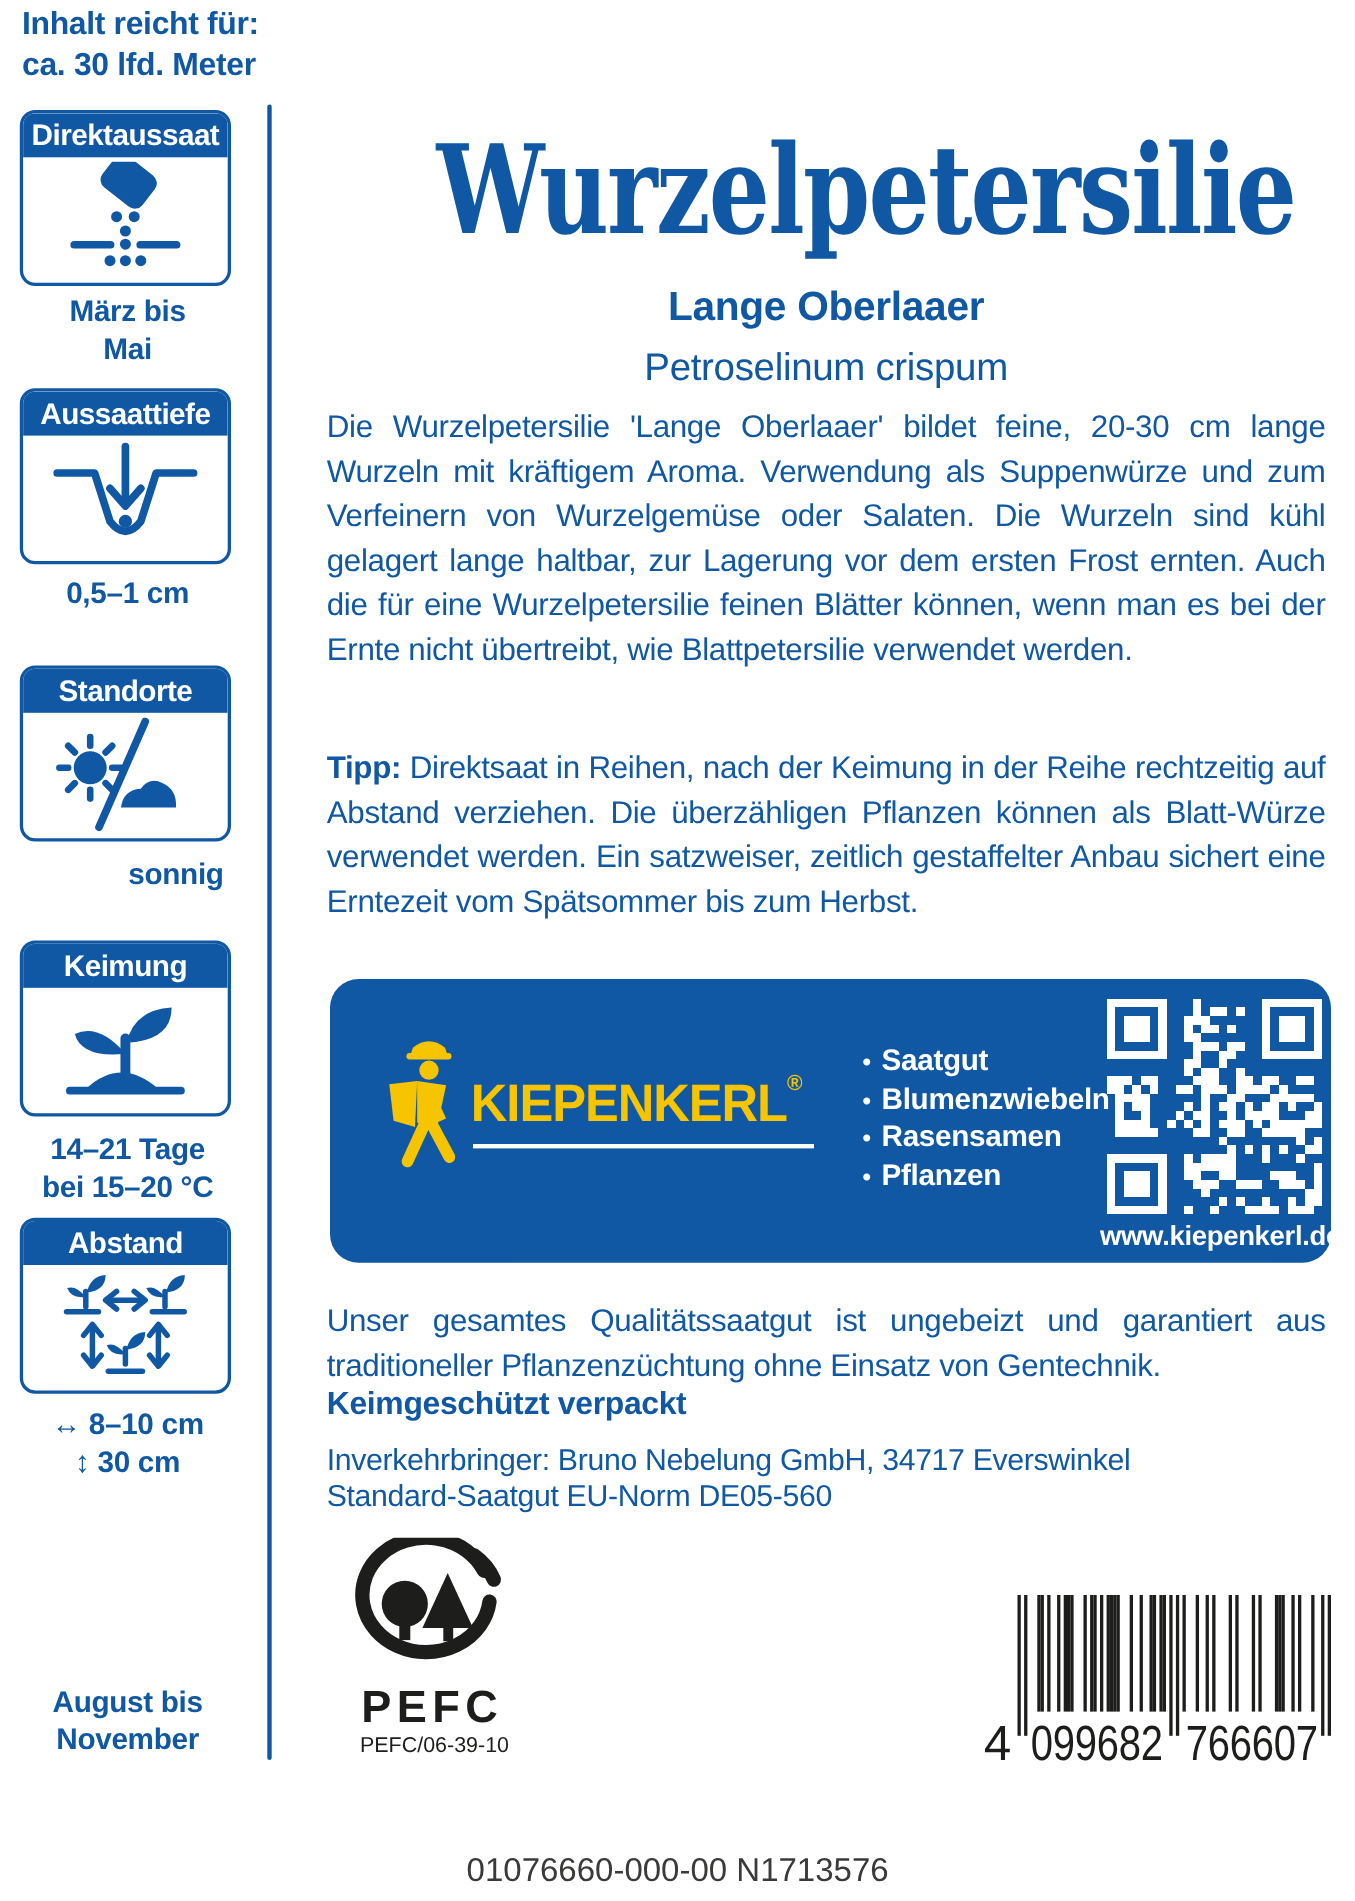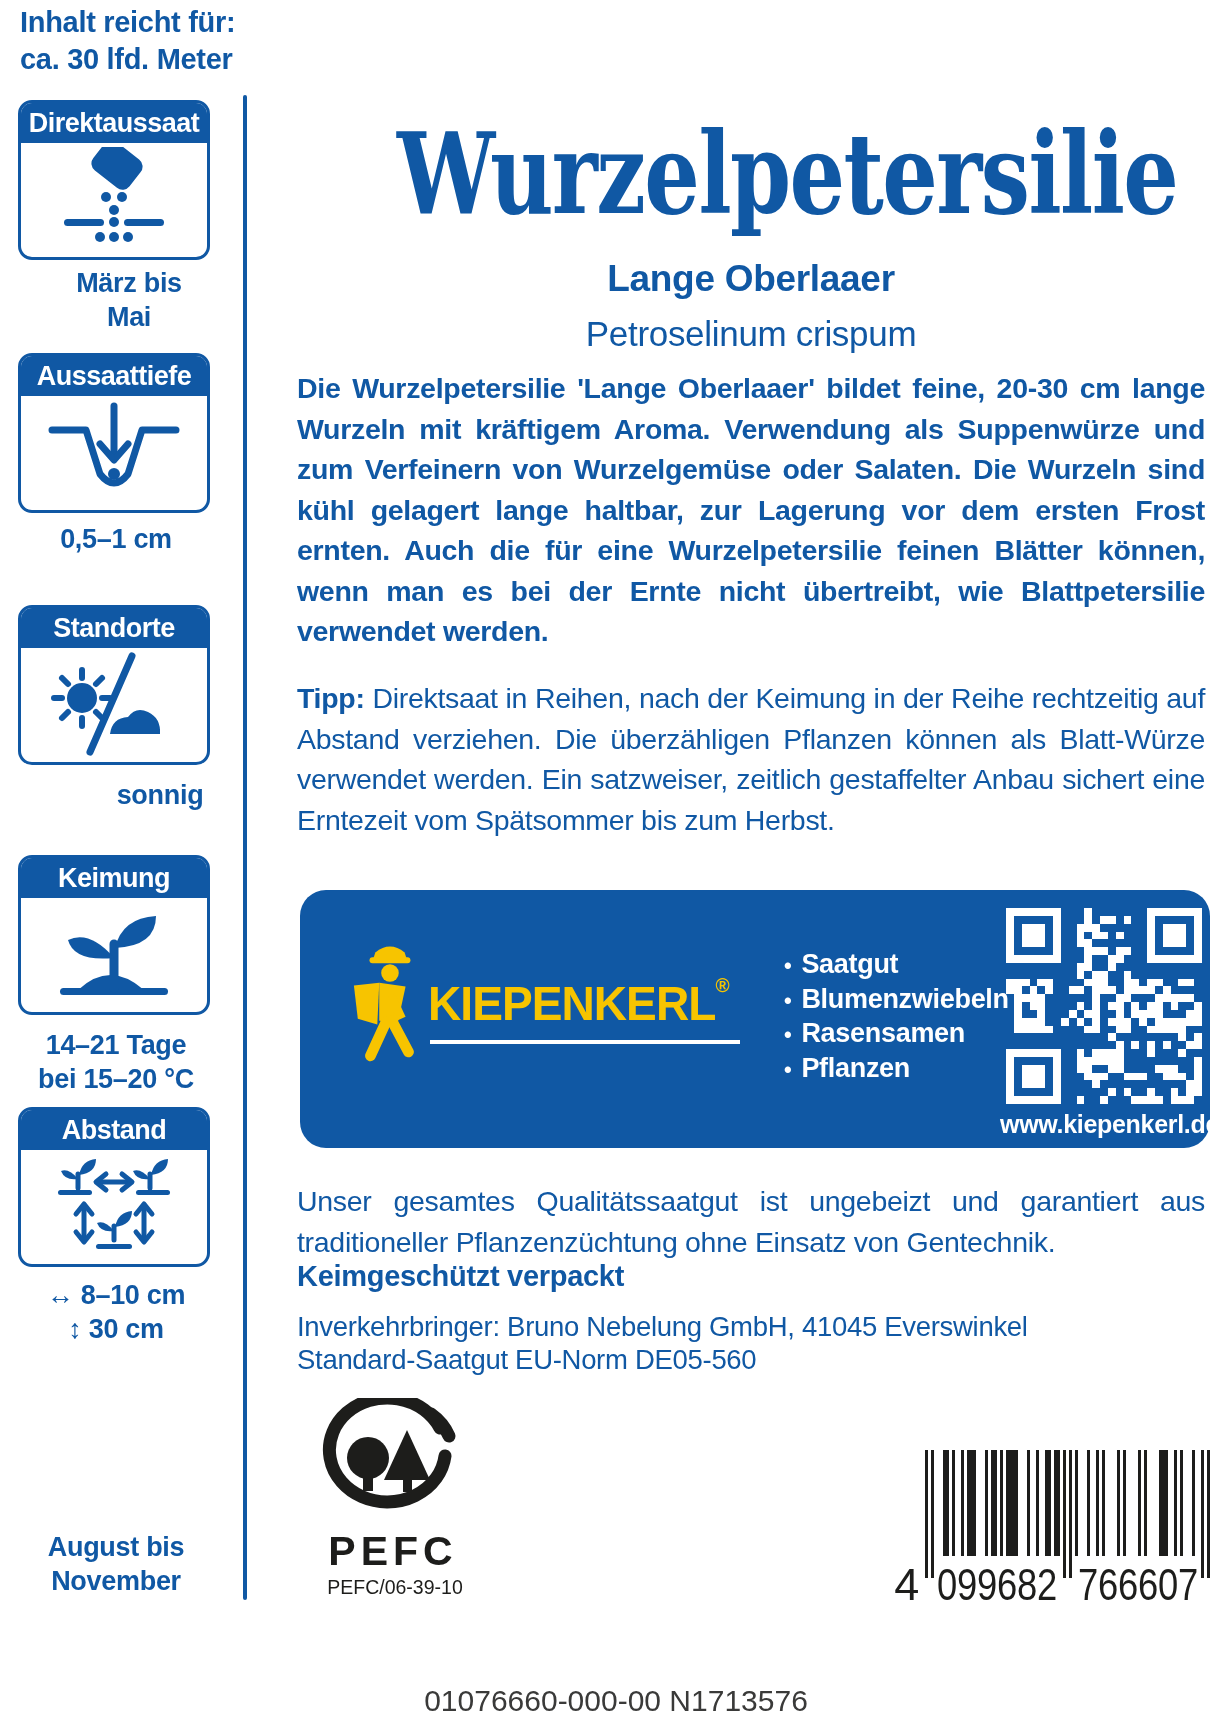--- a/index.html
+++ b/index.html
@@ -17,35 +17,35 @@
   .divider{left:243px;top:95px;width:4px;height:1505px;background:var(--blue);border-radius:2px;}
 
   
   .card{left:18px;width:192px;height:160px;border:3px solid var(--blue);border-radius:14px;
         background:#fff;box-sizing:border-box;overflow:hidden;}
   .card-header{height:40px;background:var(--blue);color:#fff;display:flex;align-items:center;
         justify-content:center;font-weight:bold;font-size:27px;letter-spacing:-0.5px;}
   .card-body{height:111px;display:flex;align-items:center;justify-content:center;}
   .caption{left:0;width:232px;text-align:center;font-size:27px;font-weight:bold;
         line-height:34px;white-space:pre-line;color:var(--blue);}
-  .c1{top:100px;} .cap1{top:266px;padding-left:13px;}
+  .c1{top:100px;} .cap1{top:266px;}
   .c2{top:353px;} .cap2{top:522px;}
   .c3{top:605px;} .cap3{top:778px;padding-left:44px;}
   .c4{top:855px;} .cap4{top:1028px;}
   .c5{top:1107px;} .cap5{top:1278px;}
   .c6{top:1358px;} .cap6{top:1530px;}
 
   
   .title{left:297px;top:104px;width:908px;text-align:center;font-family:"DejaVu Serif",serif;
         font-weight:bold;font-size:112px;line-height:140px;white-space:nowrap;
         transform:scaleX(0.78);transform-origin:center;letter-spacing:-2px;}
   .variety{left:297px;top:258px;width:908px;text-align:center;font-size:37px;font-weight:bold;}
   .botanical{left:297px;top:314px;width:908px;text-align:center;font-size:35px;}
   .bodytext{left:297px;width:908px;font-size:28.5px;line-height:40.5px;text-align:justify;}
-  .desc{top:368px;font-weight:bold;}
+  .desc{top:368px;}
   .tip{top:678px;}
   .tip b{font-weight:bold;}
 
   
   .brandbox{left:300px;top:890px;width:910px;height:258px;background:var(--blue);border-radius:26px;}
   .man{left:50px;top:54px;}
   .logo{left:128px;top:84px;color:var(--yellow);font-size:48px;font-weight:bold;
         white-space:nowrap;letter-spacing:-1px;transform:scaleX(0.96);transform-origin:left;}
   .logo sup{font-size:20px;vertical-align:28px;letter-spacing:0;}
   .logo-underline{left:130px;top:150px;width:310px;height:4px;background:#fff;}
@@ -429,21 +429,21 @@
           <rect x="1" y="19" width="5" height="5" class="bg"></rect>
           <rect x="2" y="20" width="3" height="3"></rect>
         </g>
     </svg>
     <div class="abs website">www.kiepenkerl.de</div>
   </div>
 
   <div class="abs bodytext quality">Unser gesamtes Qualitätssaatgut ist ungebeizt und garantiert aus traditioneller Pflanzenzüchtung ohne Einsatz von Gentechnik.</div>
   <div class="abs quality-bold">Keimgeschützt verpackt</div>
   <div class="abs distributor">
-    <div>Inverkehrbringer: Bruno Nebelung GmbH, 41045 Everswinkel</div>
+    <div>Inverkehrbringer: Bruno Nebelung GmbH, 34717 Everswinkel</div>
     <div>Standard-Saatgut EU-Norm DE05-560</div>
   </div>
 
   <svg class="abs pefc-mark" width="150" height="128" viewBox="0 0 150 128">
     <path d="M122 30 A58 52 0 1 0 127 58" fill="none" stroke="#1d1d1b" stroke-width="13" stroke-linecap="round"></path>
     <path d="M113 16 A58 52 0 0 1 131 38" fill="none" stroke="#1d1d1b" stroke-width="13" stroke-linecap="round"></path>
     <circle cx="50" cy="60" r="21" fill="#1d1d1b"></circle>
     <rect x="45" y="76" width="10" height="17" fill="#1d1d1b"></rect>
     <polygon points="89,32 112,82 66,82" fill="#1d1d1b"></polygon>
     <rect x="85" y="82" width="9" height="12" fill="#1d1d1b"></rect>

